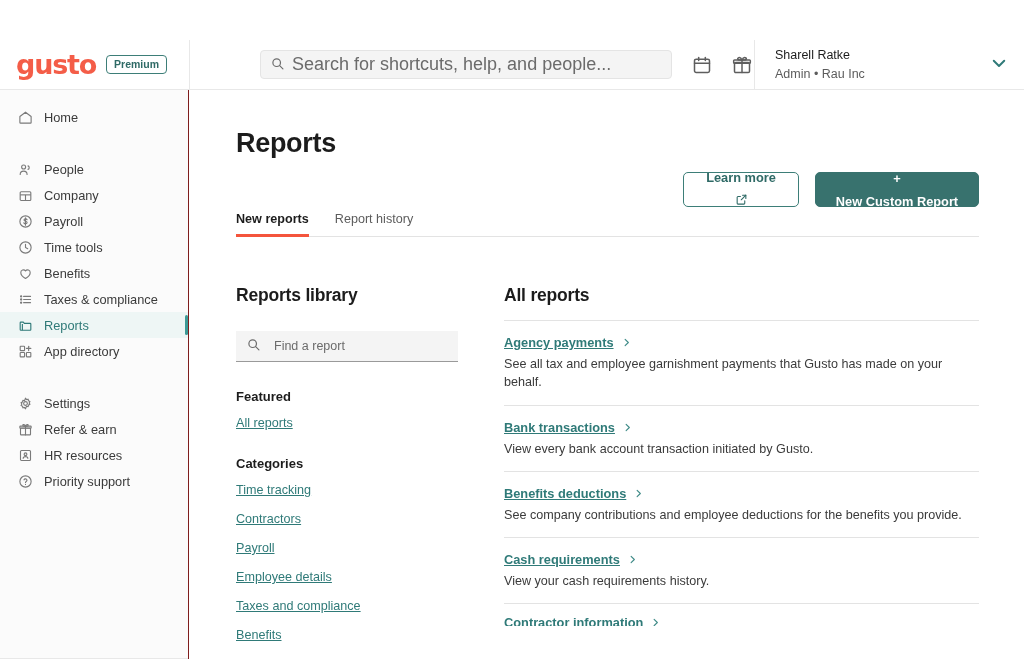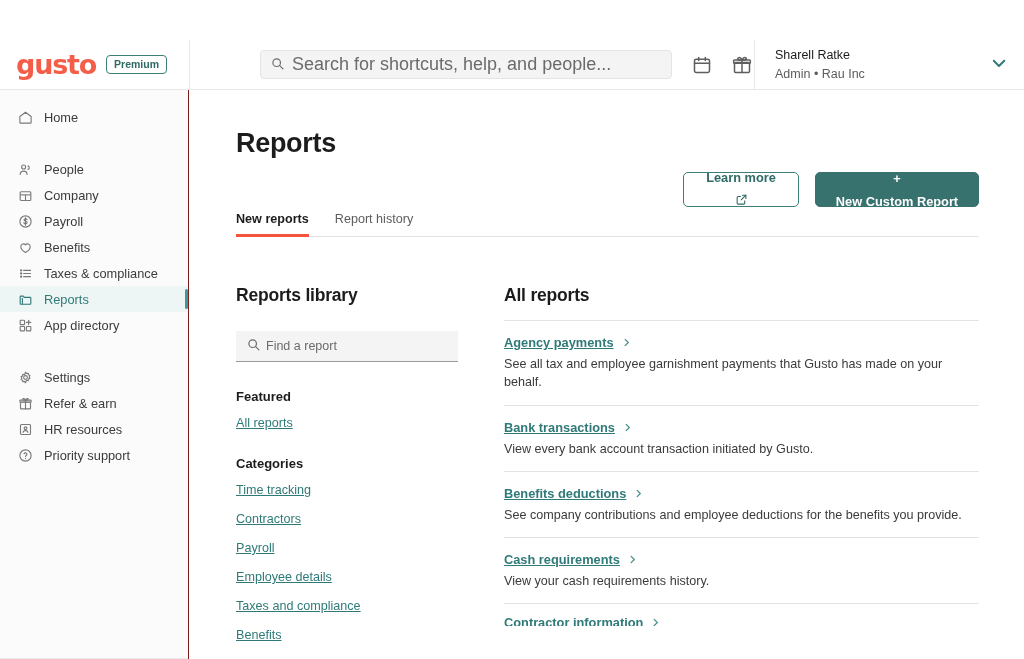--- a/index.html
+++ b/index.html
@@ -224,21 +224,21 @@
     color: #1c1c1c;
     letter-spacing: -0.2px;
   }
   .lib-search {
     margin-top: 25px;
     height: 31px;
     background: #f4f4f4;
     border-bottom: 1px solid #9a9a9a;
     display: flex;
     align-items: center;
-    gap: 6px;
+    gap: 14px;
     padding: 0 11px;
   }
   .lib-search .ph { font-size: 12.5px; color: #6b6b6b; }
   .sec-title {
     font-size: 13px;
     font-weight: bold;
     color: #1c1c1c;
     margin-top: 27px;
     margin-bottom: 12px;
   }
@@ -388,20 +388,29 @@
             <svg width="15" height="15" viewBox="0 0 24 24" fill="none" stroke="currentColor" stroke-width="1.8" stroke-linecap="round">
               <circle cx="12" cy="12" r="9"></circle>
               <path d="M14.5 9.2C14 8.2 13.1 7.8 12 7.8c-1.4 0-2.4.8-2.4 1.9 0 2.6 5 1.3 5 3.9 0 1.2-1.1 2-2.6 2-1.2 0-2.1-.4-2.6-1.4"></path>
               <line x1="12" y1="6.2" x2="12" y2="17.8"></line>
             </svg>
           </span>
           <span>Payroll</span>
         </div>
         <div class="nav-item">
           <span class="ni">
+            <svg width="15" height="15" viewBox="0 0 24 24" fill="none" stroke="currentColor" stroke-width="1.8" stroke-linecap="round">
+              <circle cx="12" cy="12" r="9"></circle>
+                <polyline points="12 7 12 12 15.5 14"></polyline>
+            </svg>
+          </span>
+          <span>Time tools</span>
+        </div>
+        <div class="nav-item">
+          <span class="ni">
             <svg width="15" height="15" viewBox="0 0 24 24" fill="none" stroke="currentColor" stroke-width="1.8" stroke-linejoin="round">
               <path d="M12 20s-7.5-4.6-7.5-9.4A4.1 4.1 0 0 1 12 8a4.1 4.1 0 0 1 7.5 2.6C19.5 15.4 12 20 12 20z"></path>
             </svg>
           </span>
           <span>Benefits</span>
         </div>
         <div class="nav-item">
           <span class="ni">
             <svg width="15" height="15" viewBox="0 0 24 24" fill="none" stroke="currentColor" stroke-width="1.9" stroke-linecap="round">
               <line x1="9" y1="7" x2="20" y2="7"></line>

